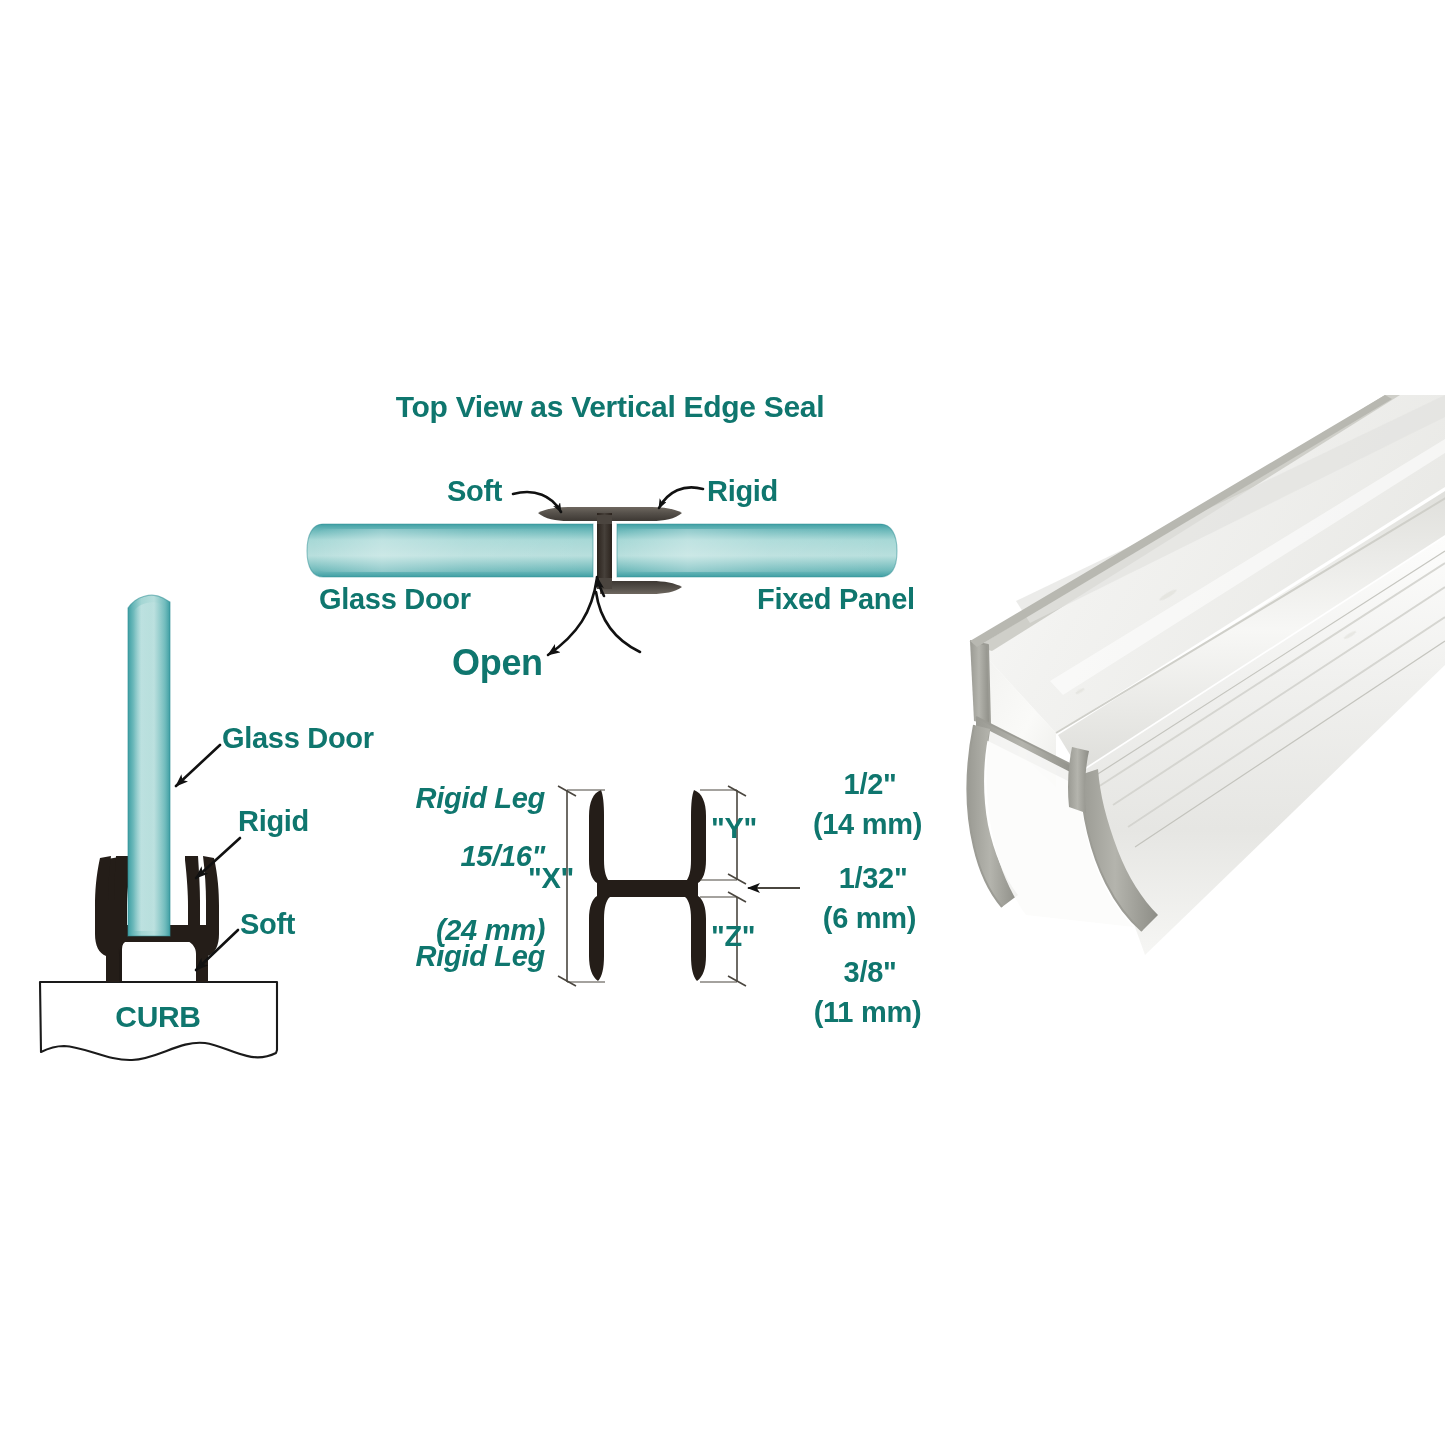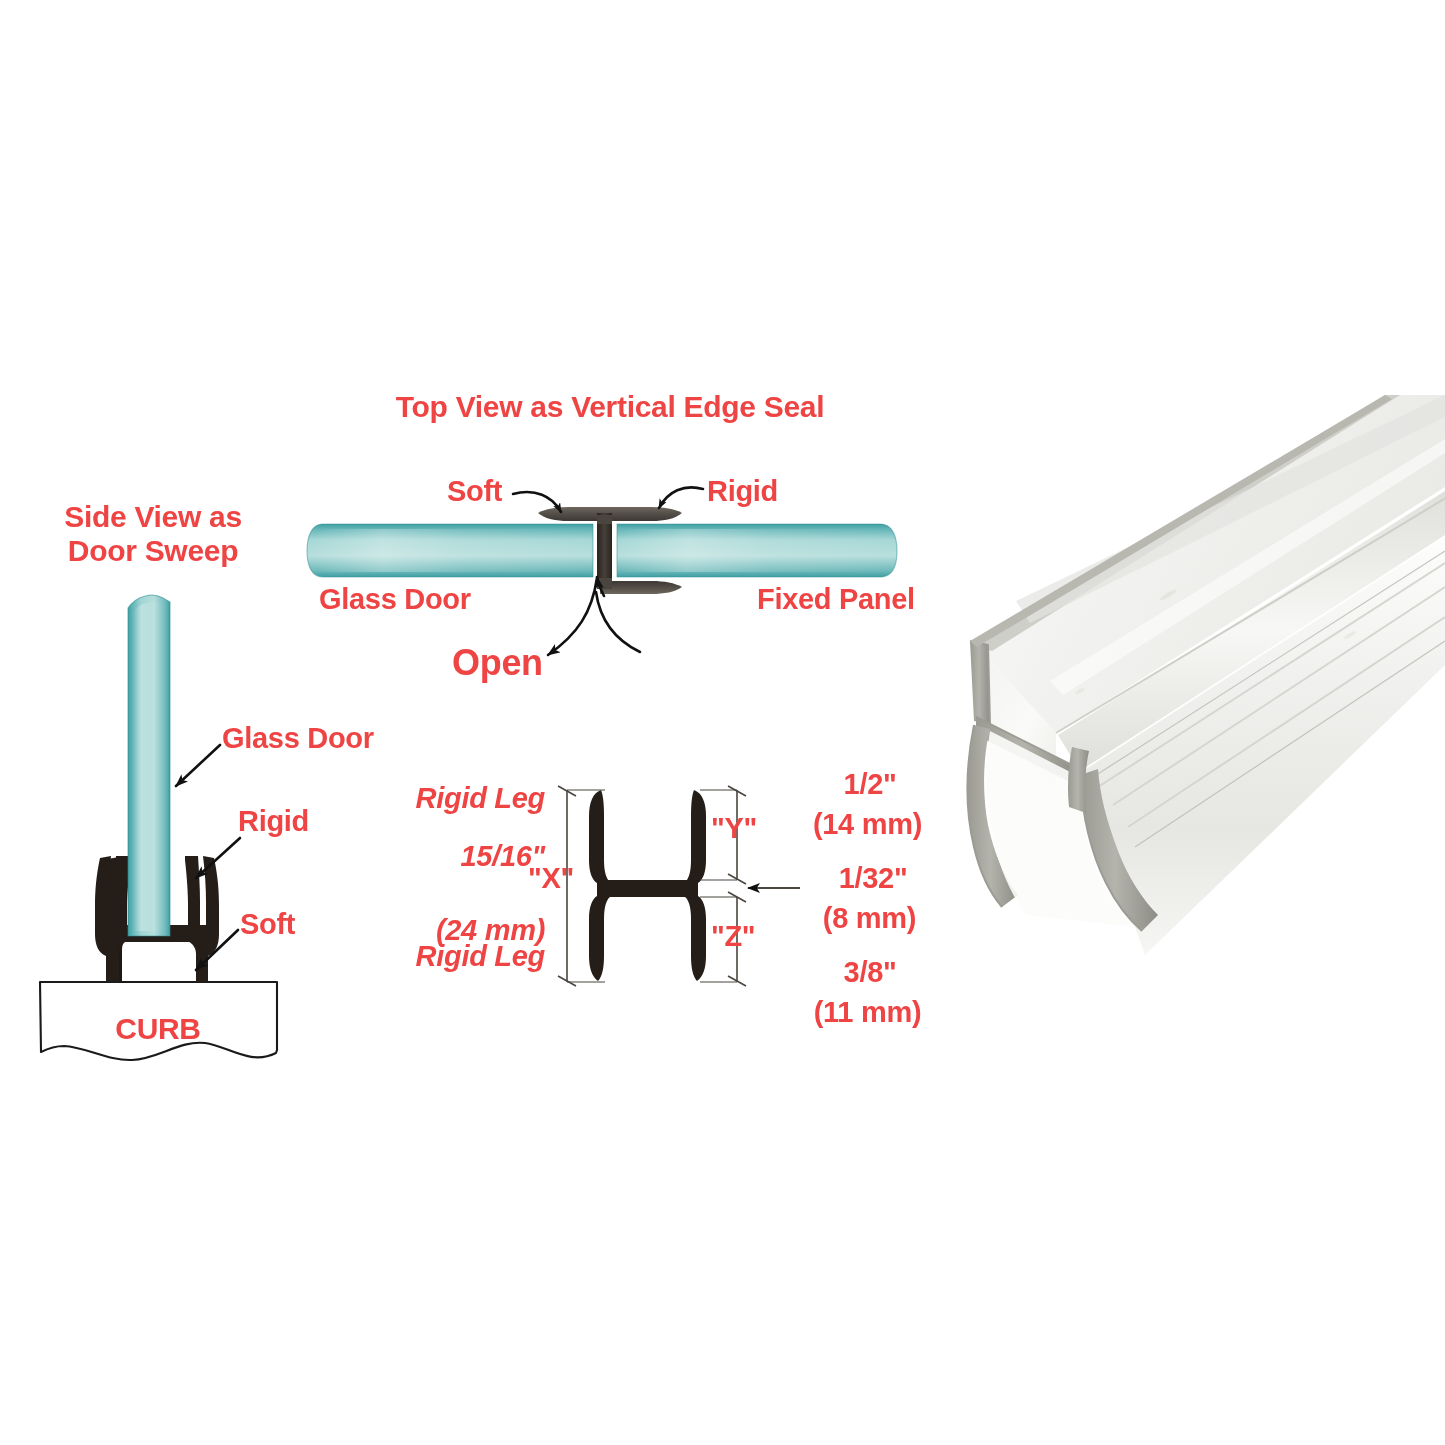--- a/index.html
+++ b/index.html
@@ -10,21 +10,21 @@
   #page {
     position: relative;
     width: 1445px;
     height: 1445px;
     background: #ffffff;
     overflow: hidden;
     font-family: "Liberation Sans", sans-serif;
   }
   .lbl {
     position: absolute;
-    color: #ef4444;
+    color: #0f766e;
     font-weight: bold;
     white-space: pre;
     line-height: 1.12;
     letter-spacing: -0.3px;
   }
   .lbl.center { text-align: center; }
   .lbl.right  { text-align: right; font-style: italic; }
 
   
   svg.layer {
@@ -457,29 +457,28 @@
       <path d="M120,286 L515,44 L515,58 L133,300 Z" fill="#ffffff" opacity="0.55"></path>
 
       <g fill="#dcdcd6" opacity="0.55">
         <ellipse cx="238" cy="200" rx="10" ry="2.2" transform="rotate(-31 238 200)"></ellipse>
         <ellipse cx="420" cy="240" rx="7" ry="1.8" transform="rotate(-31 420 240)"></ellipse>
         <ellipse cx="150" cy="296" rx="5" ry="1.6" transform="rotate(-31 150 296)"></ellipse>
       </g>
     </svg>
   </div>
 
-  <div class="lbl center" style="left:33px; top:500px; width:240px; font-size:30px;"><span>Side View as</span><br><span>Door Sweep</span></div>
 
   <div class="lbl" style="left:222px; top:722px; font-size:29px;">Glass Door</div>
 
   <div class="lbl" style="left:238px; top:805px; font-size:29px;">Rigid</div>
 
   <div class="lbl" style="left:240px; top:908px; font-size:29px;">Soft</div>
 
-  <div class="lbl center" style="left:78px; top:1000px; width:160px; font-size:30px;margin-top:12px;">CURB</div>
+  <div class="lbl center" style="left:78px; top:1000px; width:160px; font-size:30px;">CURB</div>
 
   <div class="lbl center" style="left:340px; top:390px; width:540px; font-size:30px;">Top View as Vertical Edge Seal</div>
 
   <div class="lbl" style="left:447px; top:475px; font-size:29px;">Soft</div>
 
   <div class="lbl" style="left:707px; top:475px; font-size:29px;">Rigid</div>
 
   <div class="lbl" style="left:319px; top:583px; font-size:29px;">Glass Door</div>
 
   <div class="lbl" style="left:757px; top:583px; font-size:29px;">Fixed Panel</div>
@@ -500,19 +499,19 @@
   <div class="lbl" style="left:711px; top:812px; font-size:29px;">"Y"</div>
 
   <div class="lbl" style="left:711px; top:920px; font-size:29px;">"Z"</div>
 
   <div class="lbl center" style="left:790px; top:768px; width:160px; font-size:29px;">1/2"</div>
 
   <div class="lbl center" style="left:780px; top:808px; width:175px; font-size:29px;">(14 mm)</div>
 
   <div class="lbl center" style="left:793px; top:862px; width:160px; font-size:29px;">1/32"</div>
 
-  <div class="lbl center" style="left:787px; top:902px; width:165px; font-size:29px;">(8 mm)</div>
+  <div class="lbl center" style="left:787px; top:902px; width:165px; font-size:29px;">(6 mm)</div>
 
   <div class="lbl center" style="left:790px; top:956px; width:160px; font-size:29px;">3/8"</div>
 
   <div class="lbl center" style="left:780px; top:996px; width:175px; font-size:29px;">(11 mm)</div>
 
 </div>
 
 </body></html>

